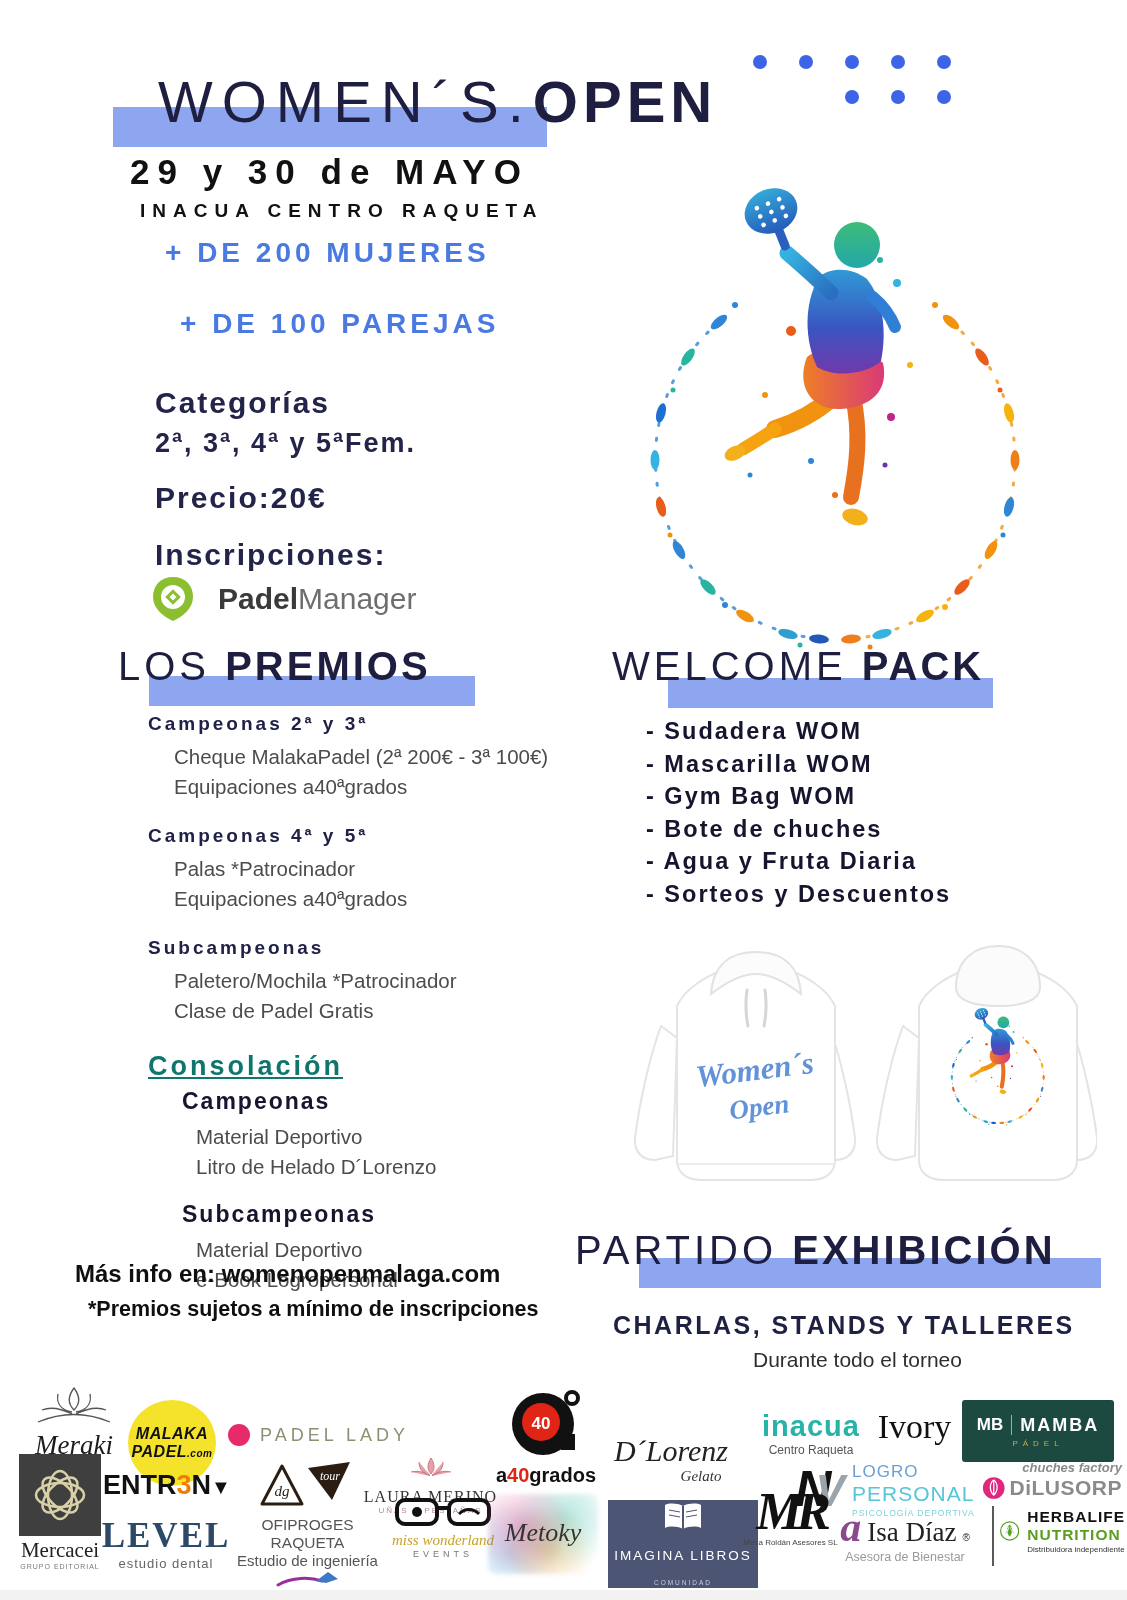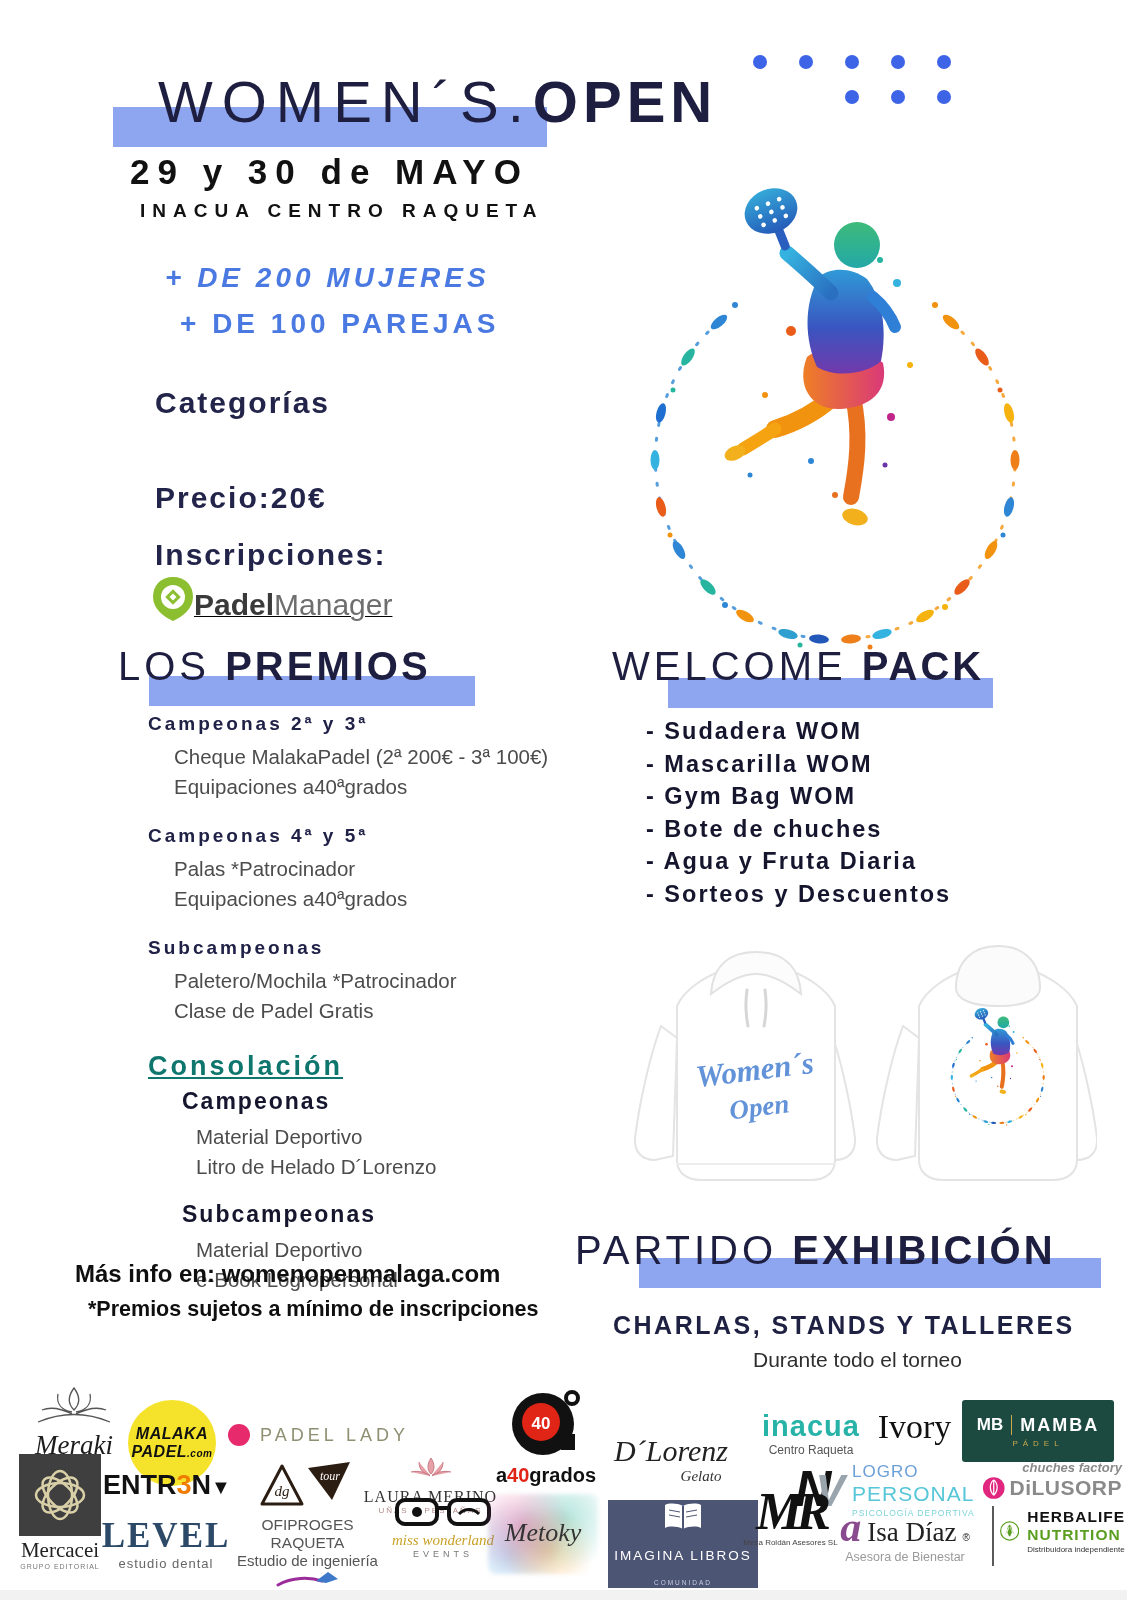--- a/index.html
+++ b/index.html
@@ -13,21 +13,21 @@
   .big-title { white-space:nowrap; color:#1E1F40; }
   .big-title .thin { font-weight:100; letter-spacing:9px; }
   .big-title .bold { font-weight:800; letter-spacing:5px; }
   .date-line { font-weight:700; color:#111; letter-spacing:8px; font-size:35px; white-space:nowrap; }
   .venue-line { font-weight:700; color:#111; letter-spacing:7px; font-size:19px; white-space:nowrap; }
   .stat-line { font-weight:700; color:#4A79E2; letter-spacing:4px; font-size:28px; white-space:nowrap; }
   .dot { position:absolute; width:14px; height:14px; border-radius:50%; background:#3D63E6; }
 
   .lbl-navy { font-weight:700; color:#23244A; letter-spacing:2px; white-space:nowrap; }
 
-  .pm-row { display:flex; align-items:flex-end; gap:0;text-decoration:underline; }
+  .pm-row { display:flex; align-items:center; gap:24px; }
   .pm-bold { font-weight:700; color:#3A3A3A; font-size:30px; }
   .pm-light { font-weight:400; color:#6E6E6E; font-size:30px; }
 
   
   .sec-head { position:relative; white-space:nowrap; }
   .sec-head .hl { position:absolute; background:#8EA6EF; z-index:0; }
   .sec-head .txt { position:relative; z-index:1; color:#1E1F40; font-size:40px; }
   .sec-head .txt .thin { font-weight:300; letter-spacing:4px; }
   .sec-head .txt .bold { font-weight:800; letter-spacing:3px; }
 
@@ -136,24 +136,25 @@
     <div class="dot" style="left:845px; top:55px;"></div>
     <div class="dot" style="left:891px; top:55px;"></div>
     <div class="dot" style="left:937px; top:55px;"></div>
     <div class="dot" style="left:845px; top:90px;"></div>
     <div class="dot" style="left:891px; top:90px;"></div>
     <div class="dot" style="left:937px; top:90px;"></div>
   </div>
 
   <div class="abs date-line" style="left:130px; top:152px;">29 y 30 de MAYO</div>
   <div class="abs venue-line" style="left:140px; top:200px;">INACUA CENTRO RAQUETA</div>
-  <div class="abs stat-line" style="left:165px; top:262px;font-style:italic;">+ DE 200 MUJERES</div>
+  <div class="abs stat-line" style="left:165px; top:237px;">+ DE 200 MUJERES</div>
   <div class="abs stat-line" style="left:180px; top:308px;">+ DE 100 PAREJAS</div>
 
   <div class="abs lbl-navy" style="left:155px; top:386px; font-size:30px;">Categorías</div>
+  <div class="abs lbl-navy" style="left:155px; top:428px; font-size:27px;">2ª, 3ª, 4ª y 5ªFem.</div>
   <div class="abs lbl-navy" style="left:155px; top:481px; font-size:30px;">Precio:20€</div>
   <div class="abs lbl-navy" style="left:155px; top:538px; font-size:30px;">Inscripciones:</div>
 
   <div class="abs pm-row" style="left:152px; top:576px;">
     <svg width="42" height="46" viewBox="0 0 42 46">
       <path d="M21 1 C33 1 41 9 41 21 C41 33 30 41 21 45 C12 41 1 33 1 21 C1 9 9 1 21 1 Z" fill="#8CBF2F"></path>
       <circle cx="21" cy="21" r="12" fill="#ffffff"></circle>
       <rect x="15.5" y="15.5" width="11" height="11" fill="#8CBF2F" transform="rotate(45 21 21)"></rect>
       <rect x="18.5" y="18.5" width="5" height="5" fill="#ffffff" transform="rotate(45 21 21)"></rect>
     </svg>

